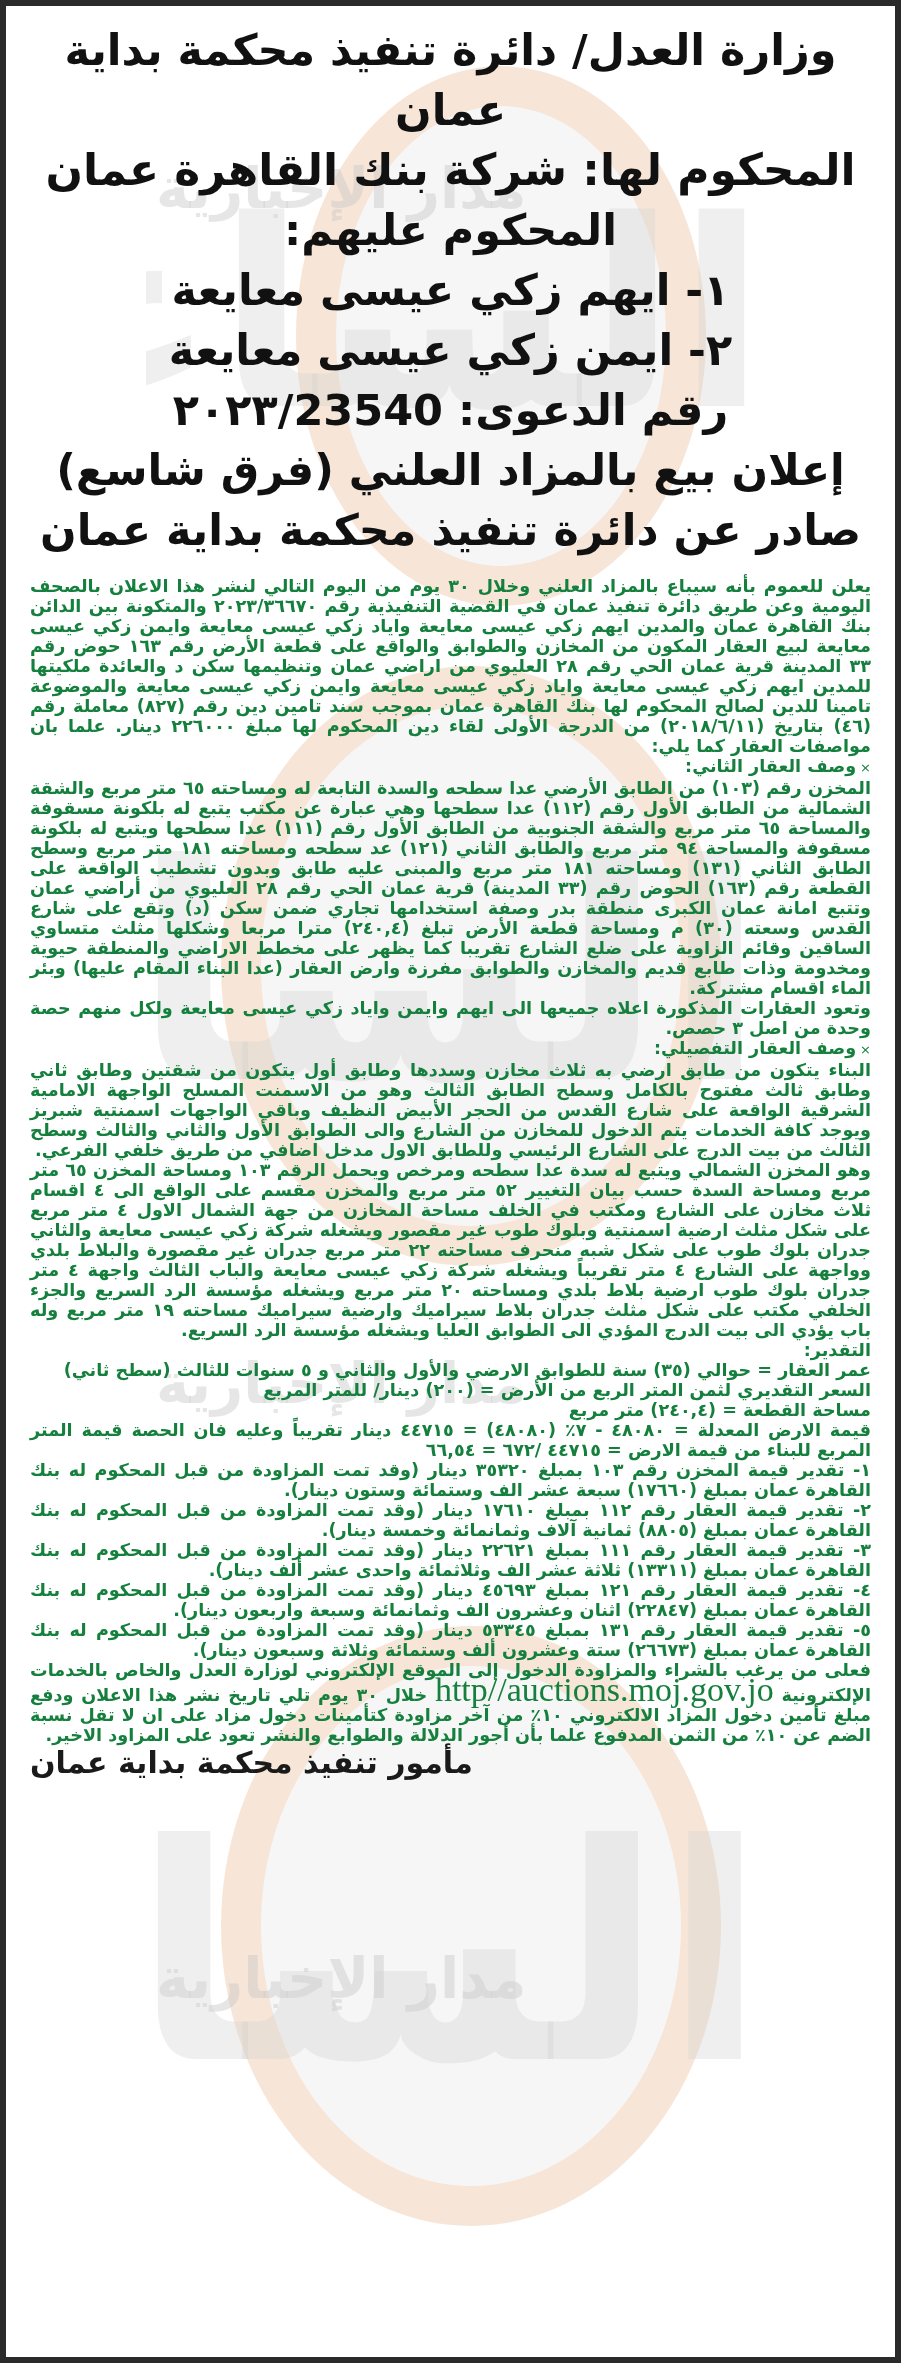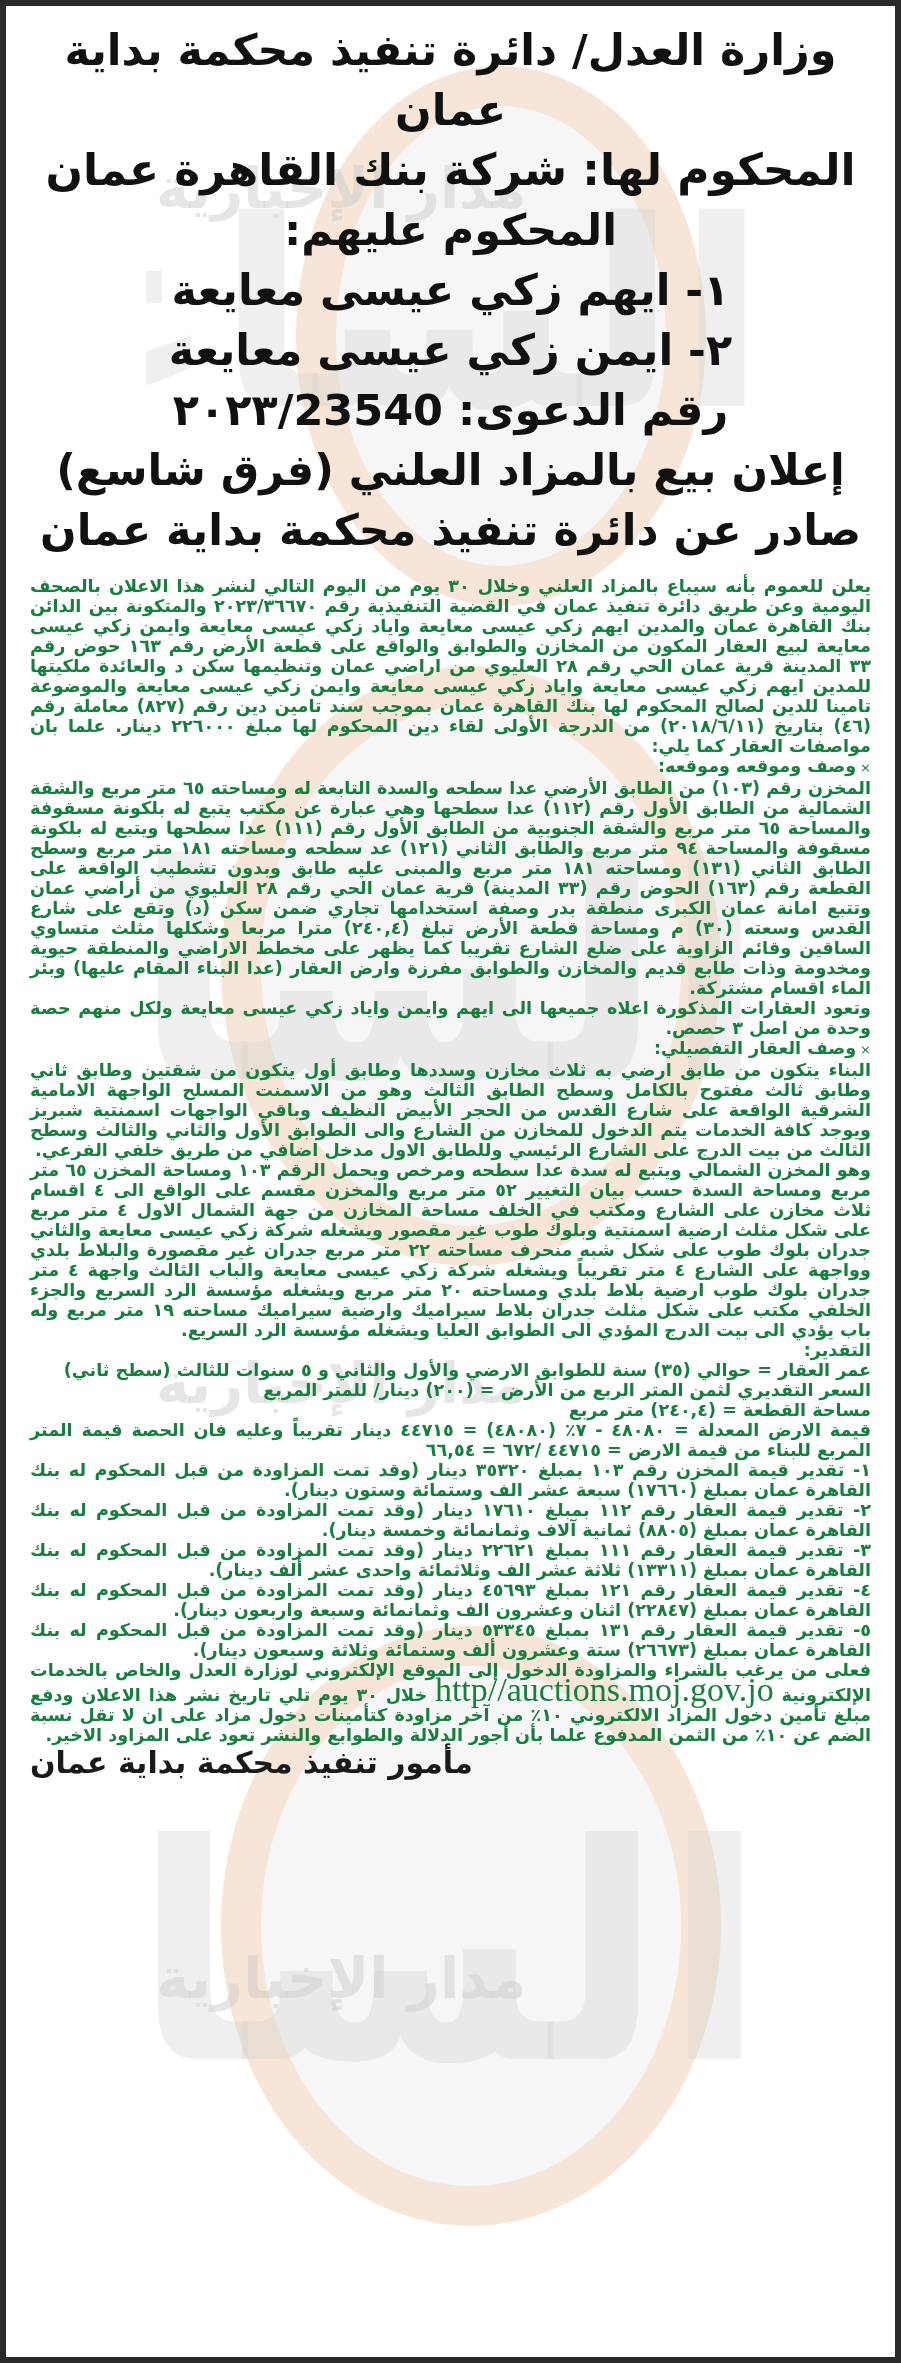--- a/index.html
+++ b/index.html
@@ -41,21 +41,21 @@
     <div class="hdr">المحكوم عليهم:</div>
     <div class="hdr">١- ايهم زكي عيسى معايعة</div>
     <div class="hdr">٢- ايمن زكي عيسى معايعة</div>
     <div class="hdr">رقم الدعوى: ٢٠٢٣/23540</div>
     <div class="hdr">إعلان بيع بالمزاد العلني (فرق شاسع)</div>
     <div class="hdr">صادر عن دائرة تنفيذ محكمة بداية عمان</div>
 
     <div class="body-text">
       <p>يعلن للعموم بأنه سيباع بالمزاد العلني وخلال ٣٠ يوم من اليوم التالي لنشر هذا الاعلان بالصحف اليومية وعن طريق دائرة تنفيذ عمان في القضية التنفيذية رقم ٢٠٢٣/٣٦٦٧٠ والمتكونة بين الدائن بنك القاهرة عمان والمدين ايهم زكي عيسى معايعة واياد زكي عيسى معايعة وايمن زكي عيسى معايعة لبيع العقار المكون من المخازن والطوابق والواقع على قطعة الأرض رقم ١٦٣ حوض رقم ٣٣ المدينة قرية عمان الحي رقم ٢٨ العليوي من اراضي عمان وتنظيمها سكن د والعائدة ملكيتها للمدين ايهم زكي عيسى معايعة واياد زكي عيسى معايعة وايمن زكي عيسى معايعة والموضوعة تامينا للدين لصالح المحكوم لها بنك القاهرة عمان بموجب سند تامين دين رقم (٨٢٧) معاملة رقم (٤٦) بتاريخ (٢٠١٨/٦/١١) من الدرجة الأولى لقاء دين المحكوم لها مبلغ ٢٢٦٠٠٠ دينار. علما بان مواصفات العقار كما يلي:</p>
 
-      <p class="bullet"><span class="x">×</span><span>وصف وموقعه وموقعه:</span></p>
+      <p class="bullet"><span class="x">×</span><span>وصف العقار الثاني:</span></p>
       <p>المخزن رقم (١٠٣) من الطابق الأرضي عدا سطحه والسدة التابعة له ومساحته ٦٥ متر مربع والشقة الشمالية من الطابق الأول رقم (١١٢) عدا سطحها وهي عبارة عن مكتب يتبع له بلكونة مسقوفة والمساحة ٦٥ متر مربع والشقة الجنوبية من الطابق الأول رقم (١١١) عدا سطحها ويتبع له بلكونة مسقوفة والمساحة ٩٤ متر مربع والطابق الثاني (١٢١) عد سطحه ومساحته ١٨١ متر مربع وسطح الطابق الثاني (١٣١) ومساحته ١٨١ متر مربع والمبنى عليه طابق وبدون تشطيب الواقعة على القطعة رقم (١٦٣) الحوض رقم (٣٣ المدينة) قرية عمان الحي رقم ٢٨ العليوي من أراضي عمان وتتبع امانة عمان الكبرى منطقة بدر وصفة استخدامها تجاري ضمن سكن (د) وتقع على شارع القدس وسعته (٣٠) م ومساحة قطعة الأرض تبلغ (٢٤٠,٤) مترا مربعا وشكلها مثلث متساوي الساقين وقائم الزاوية على ضلع الشارع تقريبا كما يظهر على مخطط الاراضي والمنطقة حيوية ومخدومة وذات طابع قديم والمخازن والطوابق مفرزة وارض العقار (عدا البناء المقام عليها) وبئر الماء اقسام مشتركة.</p>
       <p>وتعود العقارات المذكورة اعلاه جميعها الى ايهم وايمن واياد زكي عيسى معايعة ولكل منهم حصة وحدة من اصل ٣ حصص.</p>
 
       <p class="bullet"><span class="x">×</span><span>وصف العقار التفصيلي:</span></p>
       <p>البناء يتكون من طابق ارضي به ثلاث مخازن وسددها وطابق أول يتكون من شقتين وطابق ثاني وطابق ثالث مفتوح بالكامل وسطح الطابق الثالث وهو من الاسمنت المسلح الواجهة الامامية الشرقية الواقعة على شارع القدس من الحجر الأبيض النظيف وباقي الواجهات اسمنتية شبريز ويوجد كافة الخدمات يتم الدخول للمخازن من الشارع والى الطوابق الأول والثاني والثالث وسطح الثالث من بيت الدرج على الشارع الرئيسي وللطابق الاول مدخل اضافي من طريق خلفي الفرعي.</p>
 
       <p>وهو المخزن الشمالي ويتبع له سدة عدا سطحه ومرخص ويحمل الرقم ١٠٣ ومساحة المخزن ٦٥ متر مربع ومساحة السدة حسب بيان التغيير ٥٢ متر مربع والمخزن مقسم على الواقع الى ٤ اقسام ثلاث مخازن على الشارع ومكتب في الخلف مساحة المخازن من جهة الشمال الاول ٤ متر مربع على شكل مثلث ارضية اسمنتية وبلوك طوب غير مقصور ويشغله شركة زكي عيسى معايعة والثاني جدران بلوك طوب على شكل شبه منحرف مساحته ٢٢ متر مربع جدران غير مقصورة والبلاط بلدي وواجهة على الشارع ٤ متر تقريباً ويشغله شركة زكي عيسى معايعة والباب الثالث واجهة ٤ متر جدران بلوك طوب ارضية بلاط بلدي ومساحته ٢٠ متر مربع ويشغله مؤسسة الرد السريع والجزء الخلفي مكتب على شكل مثلث جدران بلاط سيراميك وارضية سيراميك مساحته ١٩ متر مربع وله باب يؤدي الى بيت الدرج المؤدي الى الطوابق العليا ويشغله مؤسسة الرد السريع.</p>
 
       <p>التقدير:</p>
       <p>عمر العقار = حوالي (٣٥) سنة للطوابق الارضي والأول والثاني و ٥ سنوات للثالث (سطح ثاني)</p>

